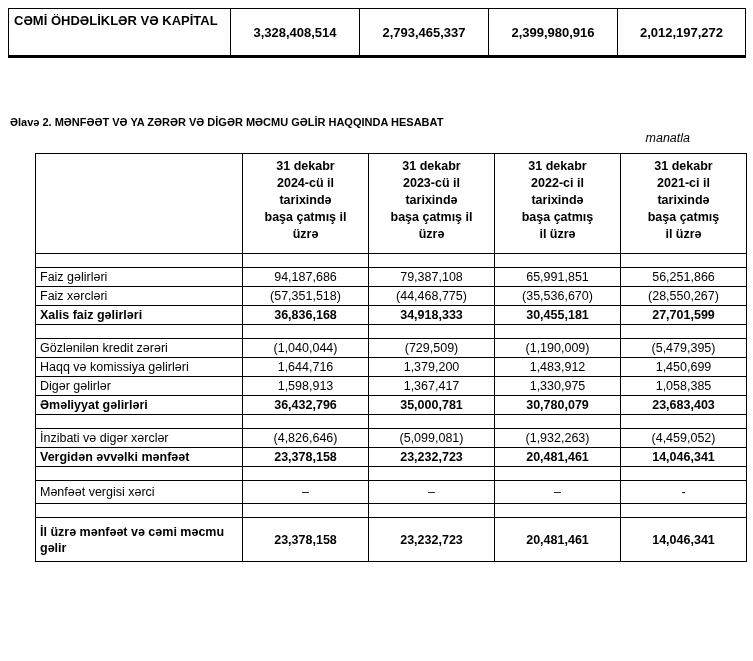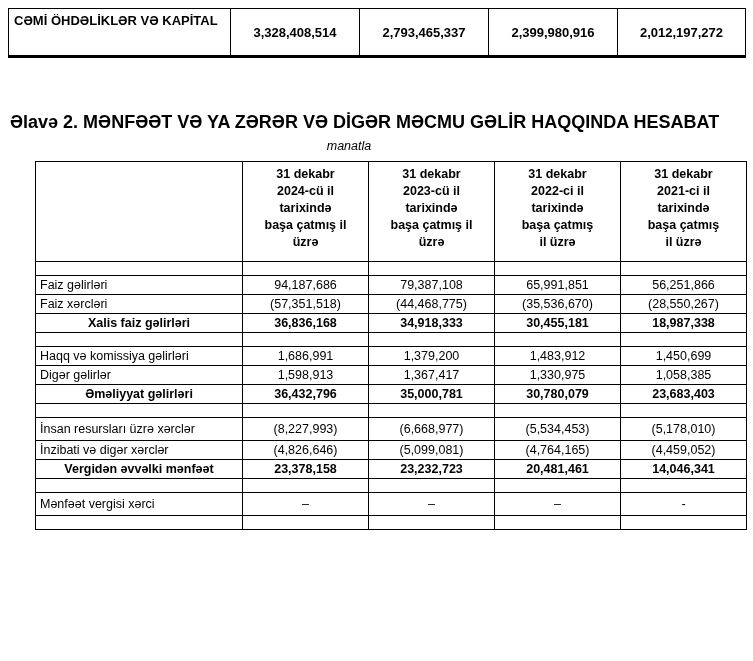--- a/index.html
+++ b/index.html
@@ -31,28 +31,27 @@
   }
   .top-table td.val {
     text-align: center;
     vertical-align: middle;
     padding: 2px 3px;
   }
 
   
   .title {
     margin: 56px 0 0 2px;
-    font-size: 18px;
+    font-size: 11px;
     font-weight: bold;
     line-height: 17px;
   }
   .unit-note {
-    margin-top: 8px;
     padding-right: 55px;
-    text-align: center;
+    text-align: right;
     font-style: italic;
     font-size: 12.5px;
     line-height: 15px;
   }
 
   
   .stmt-table { width: 711px; margin: 7px 0 0 27px; }
   .stmt-table th, .stmt-table td {
     border: 1px solid #000;
     font-size: 12.5px;
@@ -64,21 +63,21 @@
     white-space: pre-line;
     line-height: 17px;
     padding: 4px 20px;
     height: 100px;
   }
   .stmt-table td.lbl { text-align: left; padding: 1px 4px; line-height: 15px; }
   .stmt-table td.val { text-align: center; padding: 1px 2px; line-height: 15px; }
   .stmt-table tr.spacer td { height: 14px; }
   .stmt-table tr.normal td { height: 19px; }
   .stmt-table tr.tall td { height: 23px; vertical-align: middle; }
-  .stmt-table tr.bold td { height: 19px; font-weight: bold; text-align: center; }
+  .stmt-table tr.bold td { height: 19px; font-weight: bold; }
   .stmt-table tr.total td {
     height: 44px;
     font-weight: bold;
     vertical-align: middle;
     line-height: 16px;
   }
 </style>
 </head>
 <body>
 
@@ -161,32 +160,39 @@
           <td class="val">(57,351,518)</td>
           <td class="val">(44,468,775)</td>
           <td class="val">(35,536,670)</td>
           <td class="val">(28,550,267)</td>
         </tr>
         <tr class="bold">
           <td class="lbl">Xalis faiz gəlirləri</td>
           <td class="val">36,836,168</td>
           <td class="val">34,918,333</td>
           <td class="val">30,455,181</td>
-          <td class="val">18,987,338</td>
-        </tr>
-        <tr class="spacer">
-          <td class="lbl"></td>
-          <td class="val"></td>
-          <td class="val"></td>
-          <td class="val"></td>
-          <td class="val"></td>
+          <td class="val">27,701,599</td>
+        </tr>
+        <tr class="spacer">
+          <td class="lbl"></td>
+          <td class="val"></td>
+          <td class="val"></td>
+          <td class="val"></td>
+          <td class="val"></td>
+        </tr>
+        <tr class="normal">
+          <td class="lbl">Gözlənilən kredit zərəri</td>
+          <td class="val">(1,040,044)</td>
+          <td class="val">(729,509)</td>
+          <td class="val">(1,190,009)</td>
+          <td class="val">(5,479,395)</td>
         </tr>
         <tr class="normal">
           <td class="lbl">Haqq və komissiya gəlirləri</td>
-          <td class="val">1,686,991</td>
+          <td class="val">1,644,716</td>
           <td class="val">1,379,200</td>
           <td class="val">1,483,912</td>
           <td class="val">1,450,699</td>
         </tr>
         <tr class="normal">
           <td class="lbl">Digər gəlirlər</td>
           <td class="val">1,598,913</td>
           <td class="val">1,367,417</td>
           <td class="val">1,330,975</td>
           <td class="val">1,058,385</td>
@@ -198,32 +204,25 @@
           <td class="val">30,780,079</td>
           <td class="val">23,683,403</td>
         </tr>
         <tr class="spacer">
           <td class="lbl"></td>
           <td class="val"></td>
           <td class="val"></td>
           <td class="val"></td>
           <td class="val"></td>
         </tr>
-        <tr class="tall">
-          <td class="lbl">İnsan resursları üzrə xərclər</td>
-          <td class="val">(8,227,993)</td>
-          <td class="val">(6,668,977)</td>
-          <td class="val">(5,534,453)</td>
-          <td class="val">(5,178,010)</td>
-        </tr>
         <tr class="normal">
           <td class="lbl">İnzibati və digər xərclər</td>
           <td class="val">(4,826,646)</td>
           <td class="val">(5,099,081)</td>
-          <td class="val">(4,764,165)</td>
+          <td class="val">(1,932,263)</td>
           <td class="val">(4,459,052)</td>
         </tr>
         <tr class="bold">
           <td class="lbl">Vergidən əvvəlki mənfəət</td>
           <td class="val">23,378,158</td>
           <td class="val">23,232,723</td>
           <td class="val">20,481,461</td>
           <td class="val">14,046,341</td>
         </tr>
         <tr class="spacer">
@@ -240,16 +239,23 @@
           <td class="val">–</td>
           <td class="val">-</td>
         </tr>
         <tr class="spacer">
           <td class="lbl"></td>
           <td class="val"></td>
           <td class="val"></td>
           <td class="val"></td>
           <td class="val"></td>
         </tr>
+        <tr class="total">
+          <td class="lbl">İl üzrə mənfəət və cəmi məcmu gəlir</td>
+          <td class="val">23,378,158</td>
+          <td class="val">23,232,723</td>
+          <td class="val">20,481,461</td>
+          <td class="val">14,046,341</td>
+        </tr>
       </tbody>
   </table>
 
 </div>
 
 </body></html>

